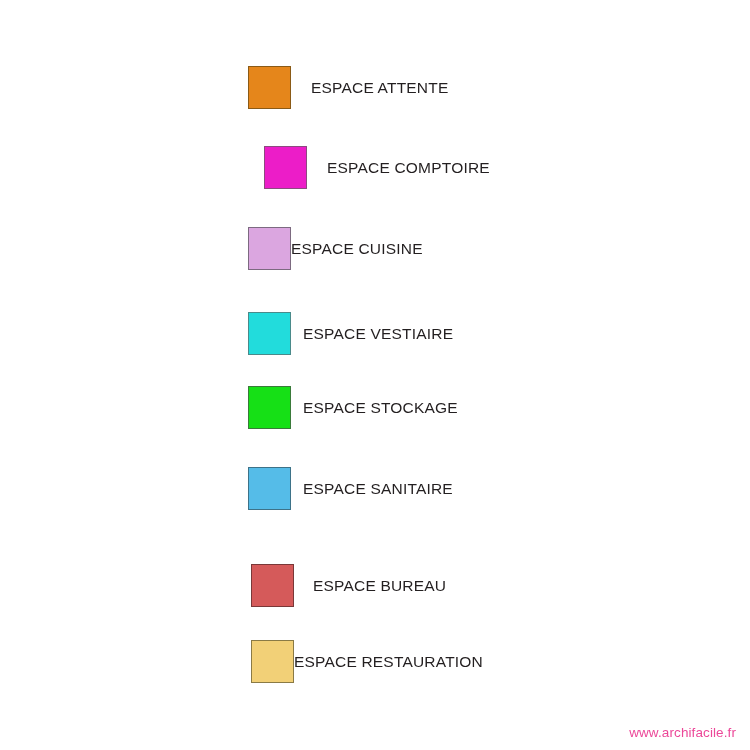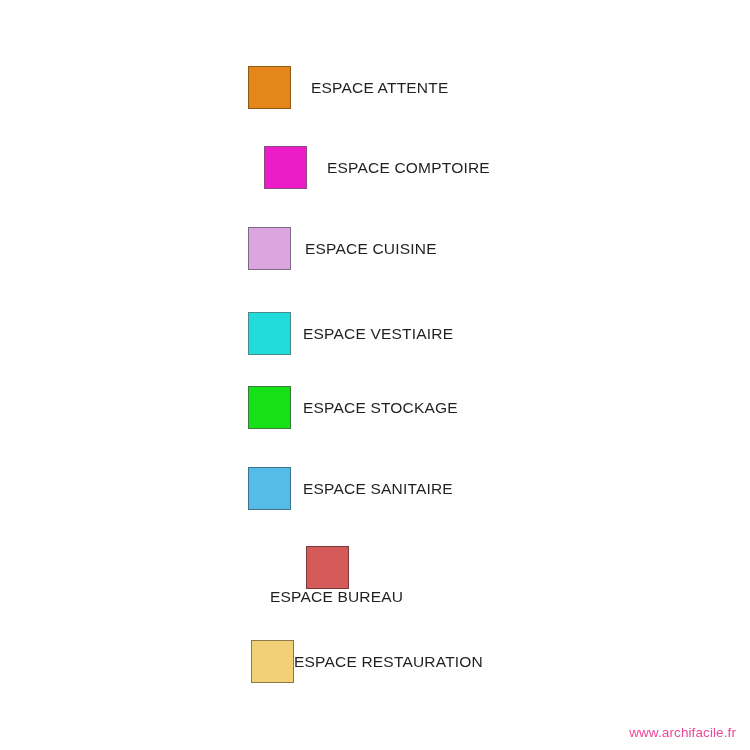--- a/index.html
+++ b/index.html
@@ -54,35 +54,35 @@
     <div class="legend-row" style="left: 248px; top: 66px; height: 43px;">
       <div class="swatch" style="width: 43px; height: 43px; background: rgb(229, 134, 27); border: 1.5px solid rgb(138, 90, 22);"></div>
       <div class="legend-label" style="margin-left: 20px;">ESPACE ATTENTE</div>
     </div>
     <div class="legend-row" style="left: 264px; top: 146px; height: 43px;">
       <div class="swatch" style="width: 43px; height: 43px; background: rgb(236, 29, 200); border: 1.5px solid rgb(140, 74, 128);"></div>
       <div class="legend-label" style="margin-left: 20px;">ESPACE COMPTOIRE</div>
     </div>
     <div class="legend-row" style="left: 248px; top: 227px; height: 43px;">
       <div class="swatch" style="width: 43px; height: 43px; background: rgb(219, 166, 224); border: 1.5px solid rgb(124, 106, 128);"></div>
-      <div class="legend-label" style="margin-left: 14px;">ESPACE CUISINE</div>
+      <div class="legend-label" style="">ESPACE CUISINE</div>
     </div>
     <div class="legend-row" style="left: 248px; top: 312px; height: 43px;">
       <div class="swatch" style="width: 43px; height: 43px; background: rgb(34, 220, 220); border: 1.5px solid rgb(74, 138, 138);"></div>
       <div class="legend-label" style="margin-left: 12px;">ESPACE VESTIAIRE</div>
     </div>
     <div class="legend-row" style="left: 248px; top: 467px; height: 43px;">
       <div class="swatch" style="width: 43px; height: 43px; background: rgb(85, 188, 232); border: 1.5px solid rgb(61, 114, 136);"></div>
       <div class="legend-label" style="margin-left: 12px;">ESPACE SANITAIRE</div>
     </div>
     <div class="legend-row" style="left: 248px; top: 386px; height: 43px;">
       <div class="swatch" style="width: 43px; height: 43px; background: rgb(22, 224, 22); border: 1.5px solid rgb(58, 122, 58);"></div>
       <div class="legend-label" style="margin-left: 12px;">ESPACE STOCKAGE</div>
     </div>
-    <div class="legend-row" style="left: 251px; top: 546px; height: 43px; flex-direction: column;">
+    <div class="legend-row" style="left: 251px; top: 564px; height: 43px;">
       <div class="swatch" style="width: 43px; height: 43px; background: rgb(213, 90, 90); border: 1.5px solid rgb(122, 56, 56);"></div>
       <div class="legend-label" style="margin-left: 19px;">ESPACE BUREAU</div>
     </div>
     <div class="legend-row" style="left: 251px; top: 640px; height: 43px;">
       <div class="swatch" style="width: 43px; height: 43px; background: rgb(242, 208, 119); border: 1.5px solid rgb(138, 122, 69);"></div>
       <div class="legend-label" style="">ESPACE RESTAURATION</div>
     </div>
   </div>
 
 <div id="footer">www.archifacile.fr</div>

